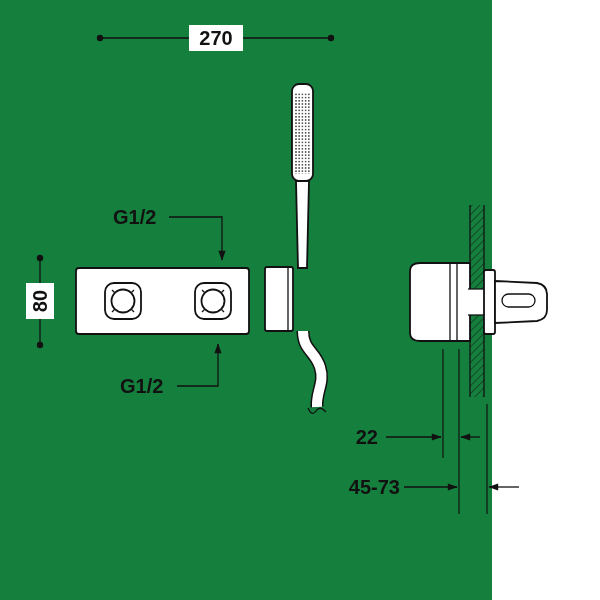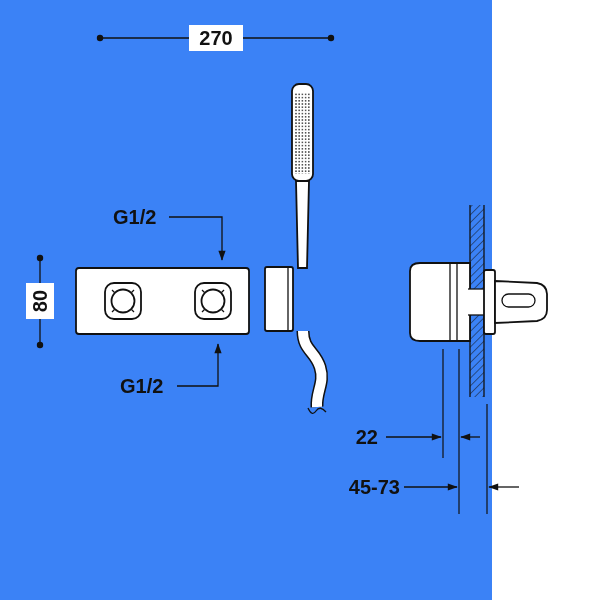--- a/index.html
+++ b/index.html
@@ -1,16 +1,16 @@
 <!DOCTYPE html>
 <html><head>
 <meta charset="utf-8">
 <style>
   html, body { margin:0; padding:0; background:#ffffff; }
-  .sheet { width:492px; height:600px; background:#3b82f6; position:relative; }
+  .sheet { width:492px; height:600px; background:#15803d; position:relative; }
   svg { display:block; }
   text {
     font-family:"Liberation Sans", sans-serif;
     font-weight:bold;
     font-size:20px;
     fill:#111111;
   }
   .fillw{ stroke:#111111; stroke-width:1.8; fill:#ffffff; }
   .thin { stroke:#111111; stroke-width:1.3; fill:none; }
   .ext  { stroke:#111111; stroke-width:1.2; fill:none; }

